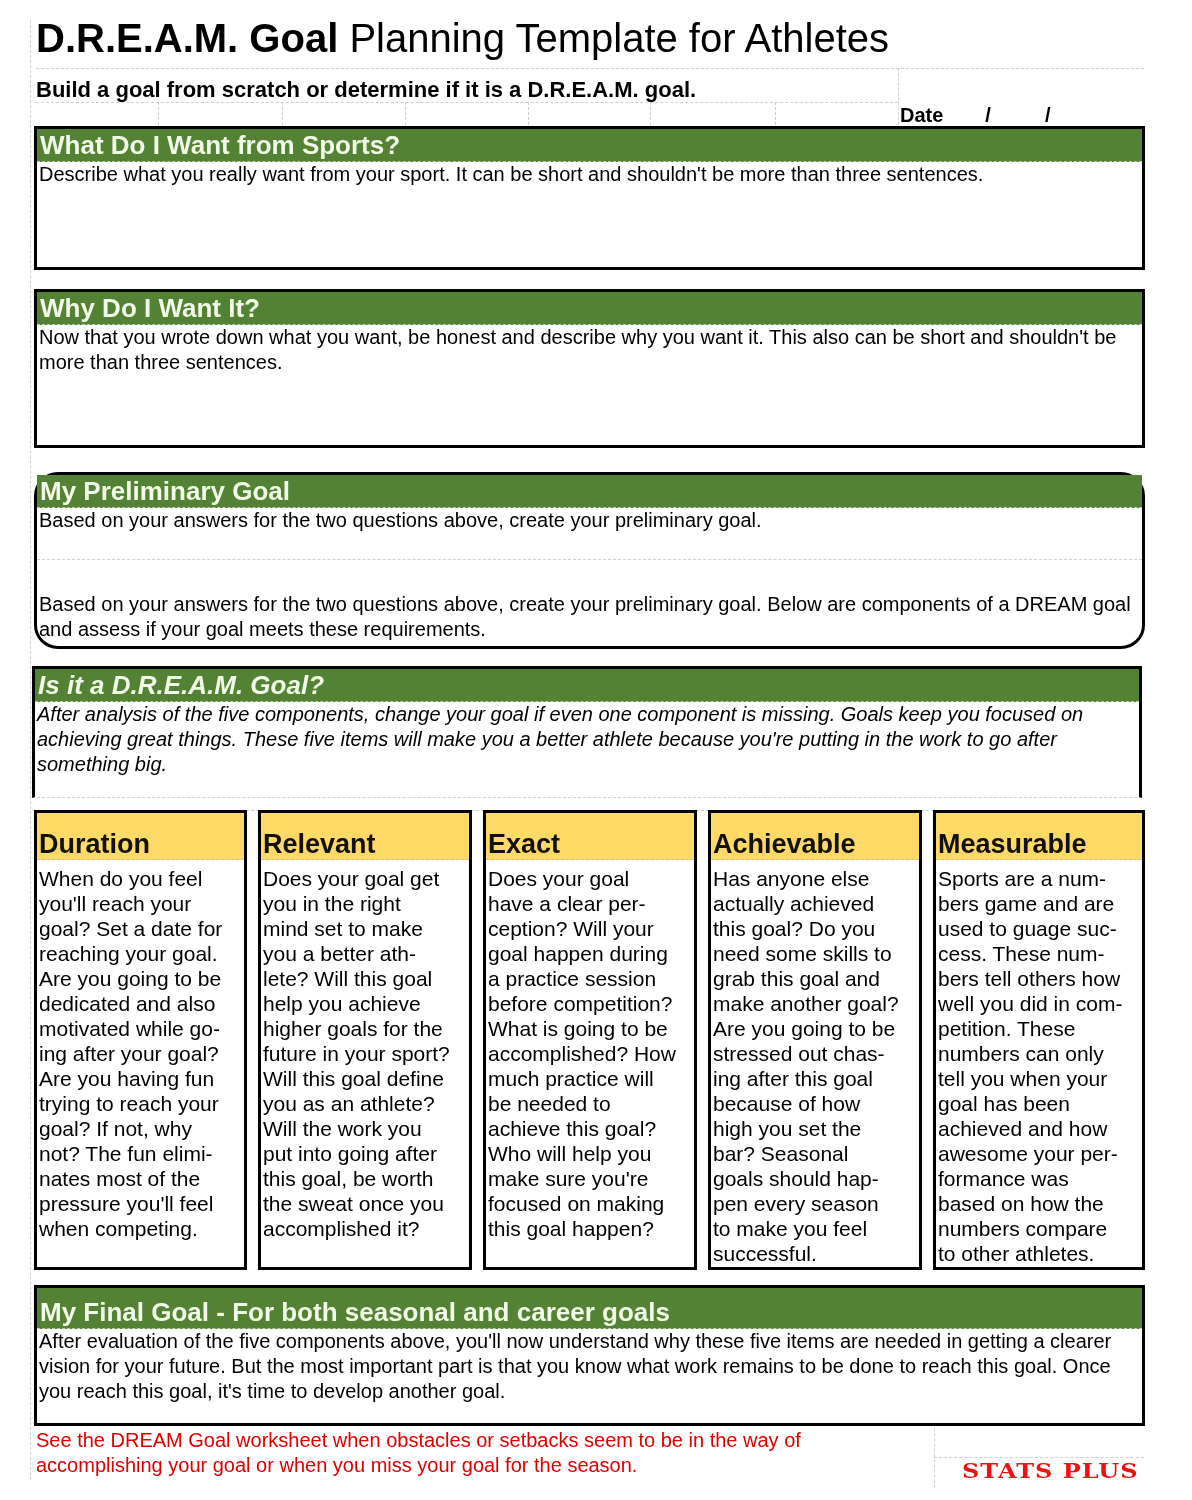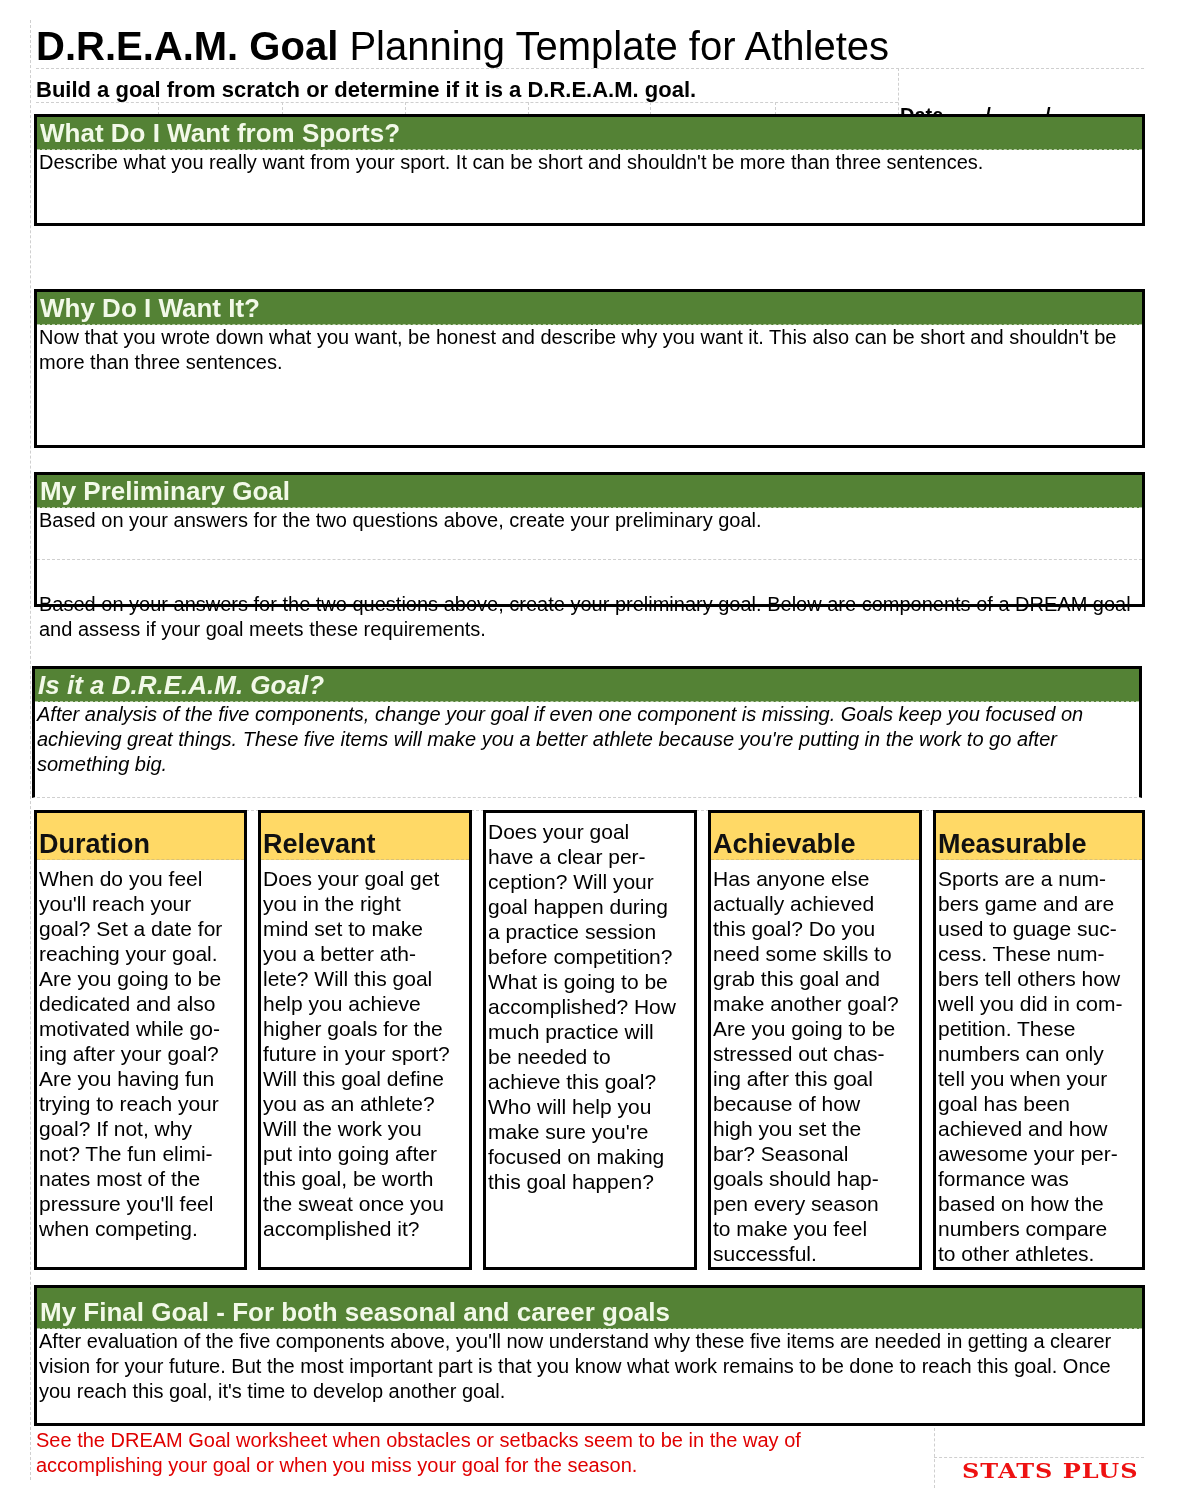--- a/index.html
+++ b/index.html
@@ -4,21 +4,21 @@
 <style>
   html, body { margin: 0; padding: 0; background: #ffffff; }
   body {
     width: 1192px; height: 1500px; position: relative; overflow: hidden;
     font-family: "Liberation Sans", sans-serif; color: #000;
   }
   .abs { position: absolute; }
   .grid-line-h { position: absolute; border-top: 1px dashed #cfcfcf; height: 0; }
   .grid-line-v { position: absolute; border-left: 1px dashed #cfcfcf; width: 0; }
 
-  .title { left: 36px; top: 22px; font-size: 40px; line-height: 48px; white-space: nowrap; text-align: center; }
+  .title { left: 36px; top: 14px; font-size: 40px; line-height: 48px; white-space: nowrap; text-align: center; }
   .title b { font-weight: bold; }
   .subtitle { left: 36px; top: 76px; font-size: 22px; line-height: 28px; white-space: nowrap; font-weight: bold; }
   .date { left: 900px; top: 104px; font-size: 20px; font-weight: bold; white-space: nowrap; }
   .date .slash { display: inline-block; margin-left: 42px; }
   .date .slash2 { display: inline-block; margin-left: 54px; }
 
   .box { position: absolute; border: 3px solid #000; background: #fff; box-sizing: border-box; }
   .box.open-bottom { border-bottom: 1px dashed #cfcfcf; }
   .hdr {
     background: #548235; color: #f2f9e8; font-weight: bold; font-size: 26px;
@@ -63,31 +63,31 @@
 
 <div class="abs title">
   <b>D.R.E.A.M. Goal</b>
   <span>Planning Template for Athletes</span>
 </div>
 <div class="abs subtitle">Build a goal from scratch or determine if it is a D.R.E.A.M. goal.</div>
 <div class="abs date">
   <span>Date</span><span class="slash">/</span><span class="slash2">/</span>
 </div>
 
-<div class="box" style="left:34px; top:114px; width:1111px; height:112px;">
+<div class="box" style="left:34px; top:126px; width:1111px; height:144px;">
   <div class="hdr">What Do I Want from Sports?</div>
   <div class="body-txt">Describe what you really want from your sport. It can be short and shouldn't be more than three sentences.</div>
 </div>
 
 <div class="box" style="left:34px; top:289px; width:1111px; height:159px;">
   <div class="hdr">Why Do I Want It?</div>
   <div class="body-txt">Now that you wrote down what you want, be honest and describe why you want it. This also can be short and shouldn't be more than three sentences.</div>
 </div>
 
-<div class="box" style="left:34px; top:472px; width:1111px; height:135px;">
+<div class="box" style="left:34px; top:472px; width:1111px; height:177px;border-radius:24px;">
   <div class="hdr">My Preliminary Goal</div>
   <div class="body-txt" style="height:51px;">Based on your answers for the two questions above, create your preliminary goal.</div>
   <div class="divider"></div>
   <div class="body-txt" style="padding-top:32px;">Based on your answers for the two questions above, create your preliminary goal. Below are components of a DREAM goal and assess if your goal meets these requirements.</div>
 </div>
 
 <div class="box open-bottom" style="left:32px; top:666px; width:1110px; height:132px;font-style:italic;">
   <div class="hdr">Is it a D.R.E.A.M. Goal?</div>
   <div class="body-txt">After analysis of the five components, change your goal if even one component is missing. Goals keep you focused on achieving great things. These five items will make you a better athlete because you're putting in the work to go after something big.</div>
 </div>
@@ -122,20 +122,21 @@
 future in your sport?
 Will this goal define
 you as an athlete?
 Will the work you
 put into going after
 this goal, be worth
 the sweat once you
 accomplished it?</div>
 </div>
 <div class="col" style="left:483px; width:214px;">
+  <div class="chdr">Exact</div>
   <div class="ctxt">Does your goal
 have a clear per-
 ception? Will your
 goal happen during
 a practice session
 before competition?
 What is going to be
 accomplished? How
 much practice will
 be needed to

